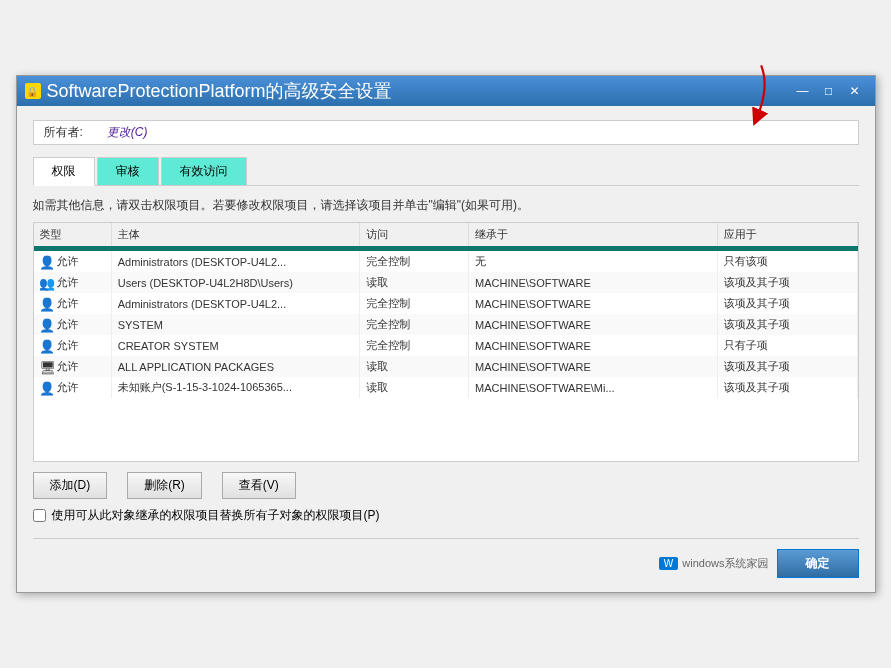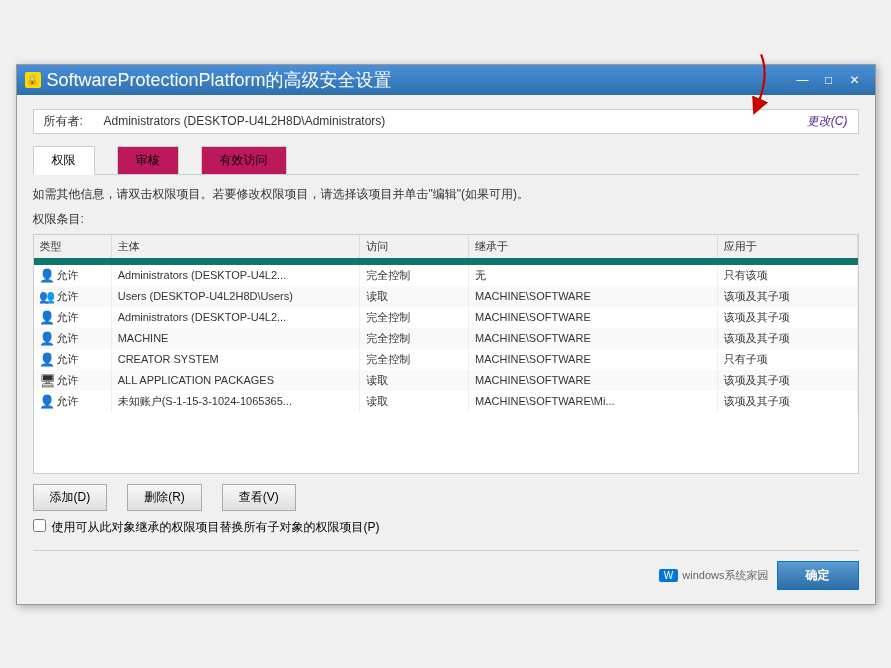--- a/index.html
+++ b/index.html
@@ -87,27 +87,26 @@
     .owner-change {
       color: #4c1d95;
       cursor: pointer;
       text-decoration: none;
       font-style: italic;
     }
     .tabs {
       display: flex;
       border-bottom: 1px solid #ccc;
       margin-bottom: 10px;
-      gap: 20px;
     }
     .tab {
       padding: 5px 18px;
       border: 1px solid #ccc;
       border-bottom: none;
-      background: #be185d;
+      background: #5eead4;
       cursor: pointer;
       margin-right: 2px;
       font-size: 12px;
     }
     .tab.active {
       background: white;
       border-bottom: 1px solid white;
       margin-bottom: -1px;
       z-index: 1;
       position: relative;
@@ -131,21 +130,21 @@
       overflow-y: auto;
       overflow-x: hidden;
     }
     .perm-table {
       width: 100%;
       border-collapse: collapse;
       font-size: 11px;
     }
     .perm-table thead tr {
       background: #f0f0f0;
-      border-bottom: 7px solid #0f766e;
+      border-bottom: 5px solid #0f766e;
     }
     .perm-table th {
       padding: 4px 6px;
       text-align: left;
       font-weight: normal;
       color: #333;
       border-right: 1px solid #ddd;
     }
     .perm-table td {
       padding: 3px 6px;
@@ -182,21 +181,21 @@
       padding: 4px 16px;
       border: 1px solid #aaa;
       background: linear-gradient(to bottom, #f8f8f8, #e0e0e0);
       cursor: pointer;
       font-size: 12px;
       font-family: 'Microsoft YaHei', Arial, sans-serif;
       margin-bottom: 10px;
     }
     .checkbox-row {
       display: flex;
-      align-items: flex-start;
+      align-items: center;
       gap: 6px;
       margin-bottom: 14px;
       font-size: 12px;
     }
     .ok-row {
       display: flex;
       justify-content: flex-end;
       align-items: center;
       gap: 8px;
       border-top: 1px solid #ccc;
@@ -258,21 +257,20 @@
       <button class="titlebar-btn">—</button>
       <button class="titlebar-btn">□</button>
       <button class="titlebar-btn close">✕</button>
     </div>
   </div>
 
   <div class="content">
 
     <div class="owner-row arrow-container">
       <span class="owner-label">所有者:</span>
-      <span class="owner-value">Administrators (DESKTOP-U4L2H8D\Administrators)</span>
       &nbsp;
       <a class="owner-change">更改(C)</a>
       
       <svg class="red-arrow" viewBox="0 0 60 80" xmlns="http://www.w3.org/2000/svg">
         <defs>
           <marker id="arrowhead" markerWidth="8" markerHeight="8" refX="4" refY="4" orient="auto">
             <polygon points="0 0, 8 4, 0 8" fill="#cc0000"></polygon>
           </marker>
         </defs>
         <path d="M 45 5 Q 55 30 40 65" stroke="#cc0000" stroke-width="2.5" fill="none" marker-end="url(#arrowhead)"></path>
@@ -280,21 +278,20 @@
     </div>
 
     <div class="tabs">
       <div class="tab active">权限</div>
       <div class="tab">审核</div>
       <div class="tab">有效访问</div>
     </div>
 
     <div class="info-text">如需其他信息，请双击权限项目。若要修改权限项目，请选择该项目并单击"编辑"(如果可用)。</div>
 
-    <div class="section-label">权限条目:</div>
 
     <div class="table-container">
       <table class="perm-table">
         <thead>
           <tr>
             <th class="col-type">类型</th>
             <th class="col-subject">主体</th>
             <th class="col-access">访问</th>
             <th class="col-inherit">继承于</th>
             <th class="col-apply">应用于</th>
@@ -337,21 +334,21 @@
       <td>MACHINE\SOFTWARE</td>
       <td>该项及其子项</td>
     </tr>
             <tr>
       <td>
         <div class="cell-type">
           <span class="user-icon">👤</span>
           <span>允许</span>
         </div>
       </td>
-      <td>MACHINE</td>
+      <td>SYSTEM</td>
       <td>完全控制</td>
       <td>MACHINE\SOFTWARE</td>
       <td>该项及其子项</td>
     </tr>
             <tr>
       <td>
         <div class="cell-type">
           <span class="user-icon">👤</span>
           <span>允许</span>
         </div>

